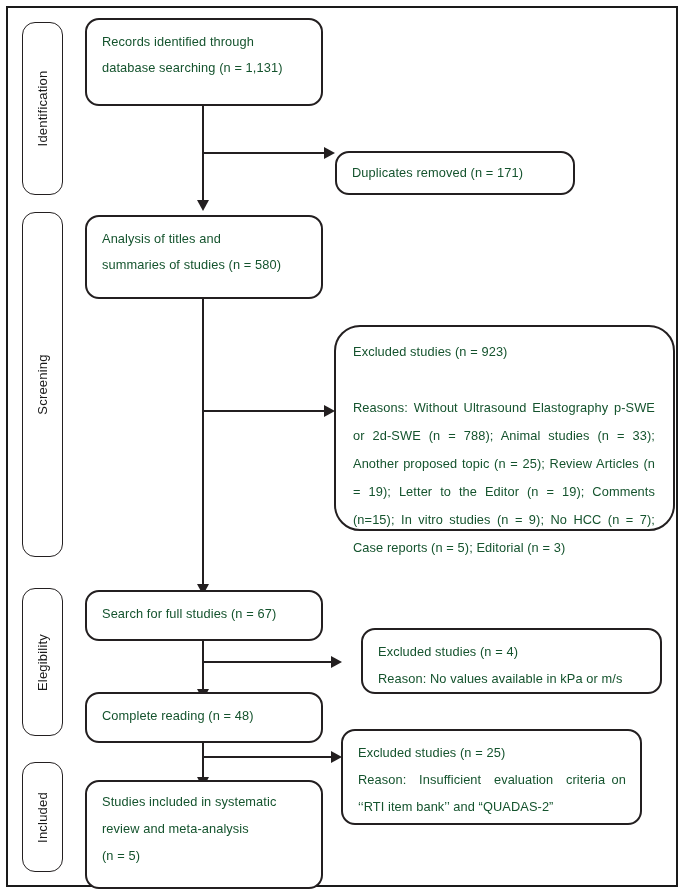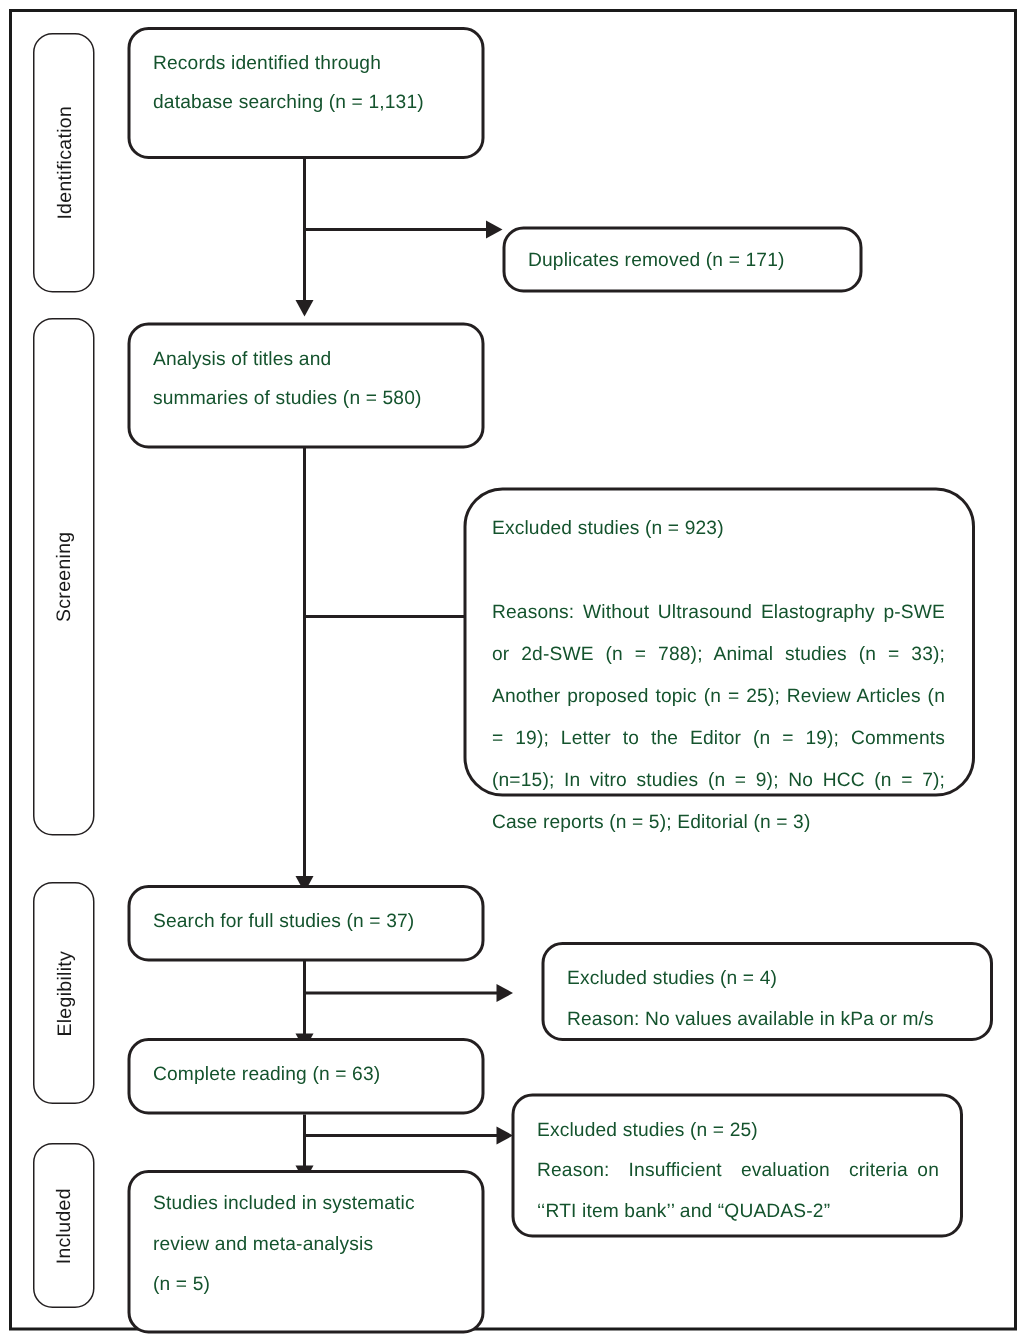--- a/index.html
+++ b/index.html
@@ -150,37 +150,37 @@
 
   <div class="box" style="left:335px; top:131px; width:240px; height:44px; padding-top:7px;margin-top:20px;">
     <p>Duplicates removed (n = 171)</p>
   </div>
 
   <div class="box" style="left:85px; top:215px; width:238px; height:84px;">
     <p>Analysis of titles and</p>
     <p>summaries of studies (n = 580)</p>
   </div>
 
-  <div class="box softbig" style="left:309px; top:325px; width:341px; height:206px; padding:11px 18px 11px 17px; line-height:28px;">
+  <div class="box softbig" style="left:334px; top:325px; width:341px; height:206px; padding:11px 18px 11px 17px; line-height:28px;">
     <p>Excluded studies (n = 923)</p>
     <p style="height:28px;">&nbsp;</p>
     <p class="just">Reasons: Without Ultrasound Elastography p-SWE or 2d-SWE (n = 788); Animal studies (n = 33); Another proposed topic (n = 25); Review Articles (n = 19); Letter to the Editor (n = 19); Comments (n=15); In vitro studies (n = 9); No HCC (n = 7); Case reports (n = 5); Editorial (n = 3)</p>
   </div>
 
   <div class="box" style="left:85px; top:590px; width:238px; height:51px; padding-top:9px;">
-    <p>Search for full studies (n = 37)</p>
+    <p>Search for full studies (n = 67)</p>
   </div>
 
   <div class="box" style="left:361px; top:628px; width:301px; height:66px; padding-top:8px; line-height:27px;">
     <p>Excluded studies (n = 4)</p>
     <p>Reason: No values available in kPa or m/s</p>
   </div>
 
   <div class="box" style="left:85px; top:692px; width:238px; height:51px; padding-top:9px;">
-    <p>Complete reading (n = 63)</p>
+    <p>Complete reading (n = 48)</p>
   </div>
 
   <div class="box" style="left:341px; top:729px; width:301px; height:96px; padding-top:8px; line-height:27px;">
     <p>Excluded studies (n = 25)</p>
     <p class="just">Reason:  Insufficient  evaluation  criteria on ‘‘RTI item bank’’ and “QUADAS-2”</p>
   </div>
 
   <div class="box" style="left:85px; top:780px; width:238px; height:109px; padding-top:6px; line-height:27px;">
     <p>Studies included in systematic</p>
     <p>review and meta-analysis</p>

